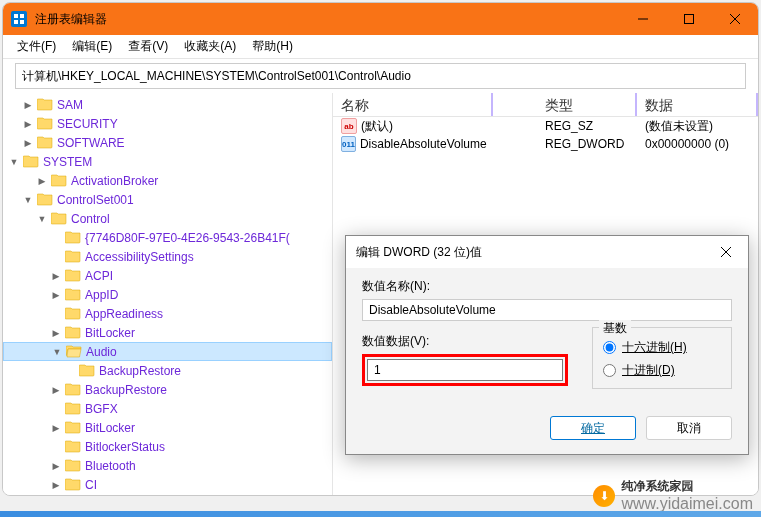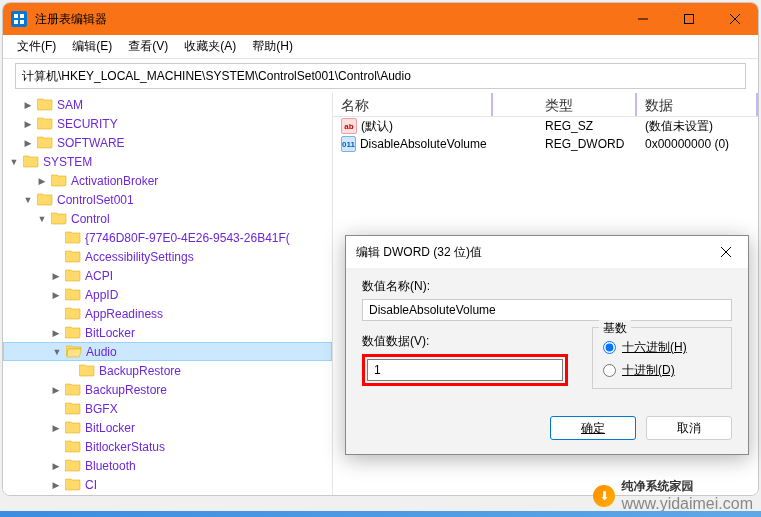--- a/index.html
+++ b/index.html
@@ -58,21 +58,21 @@
 .data-col { flex: 1; }
 .radix-col { width: 140px; }
 .value-input-wrap { border: 3px solid #ff0000; padding: 2px; }
 .value-input { width: 100%; border: 1px solid #7a7a7a; padding: 3px 6px; font-size: 12px; outline: none; }
 .radix-group { border: 1px solid #d0d0d0; padding: 8px 10px 6px; position: relative; margin-top: -6px; }
 .radix-legend { position: absolute; top: -8px; left: 6px; background: #f3f3f3; padding: 0 4px; font-size: 12px; }
 .radio-row { display: flex; align-items: center; gap: 6px; padding: 3px 0; font-size: 12px; text-decoration: underline; }
 .radio-row input { width: 13px; height: 13px; }
 .dialog-buttons { display: flex; justify-content: flex-end; gap: 10px; padding: 10px 16px 14px; }
 .dlg-btn { min-width: 86px; height: 24px; border: 1px solid #d0d0d0; background: #ffffff; font-size: 12px; border-radius: 3px; cursor: default; }
-.dlg-btn.primary { border: 1px solid #0078d4; color: #000000; text-decoration: underline; }
+.dlg-btn.primary { border: 1px solid #0078d4; color: #0369a1; text-decoration: underline; }
 
 .watermark { position: absolute; right: 8px; bottom: 4px; display: flex; align-items: center; gap: 6px; font-size: 13px; color: #333; }
 .wm-icon { width: 22px; height: 22px; border-radius: 50%; background: linear-gradient(135deg,#ff8c00,#ffb000); display: flex; align-items: center; justify-content: center; color: #fff; font-size: 12px; }
 .wm-sub { font-size: 16px; color: #888; }
 .taskbar-hint { position: absolute; left: 0; bottom: 0; width: 761px; height: 6px; background: linear-gradient(90deg,#3a8de0, #5fa8e8); }
 </style>
 </head>
 <body>
 
 <div class="window">

